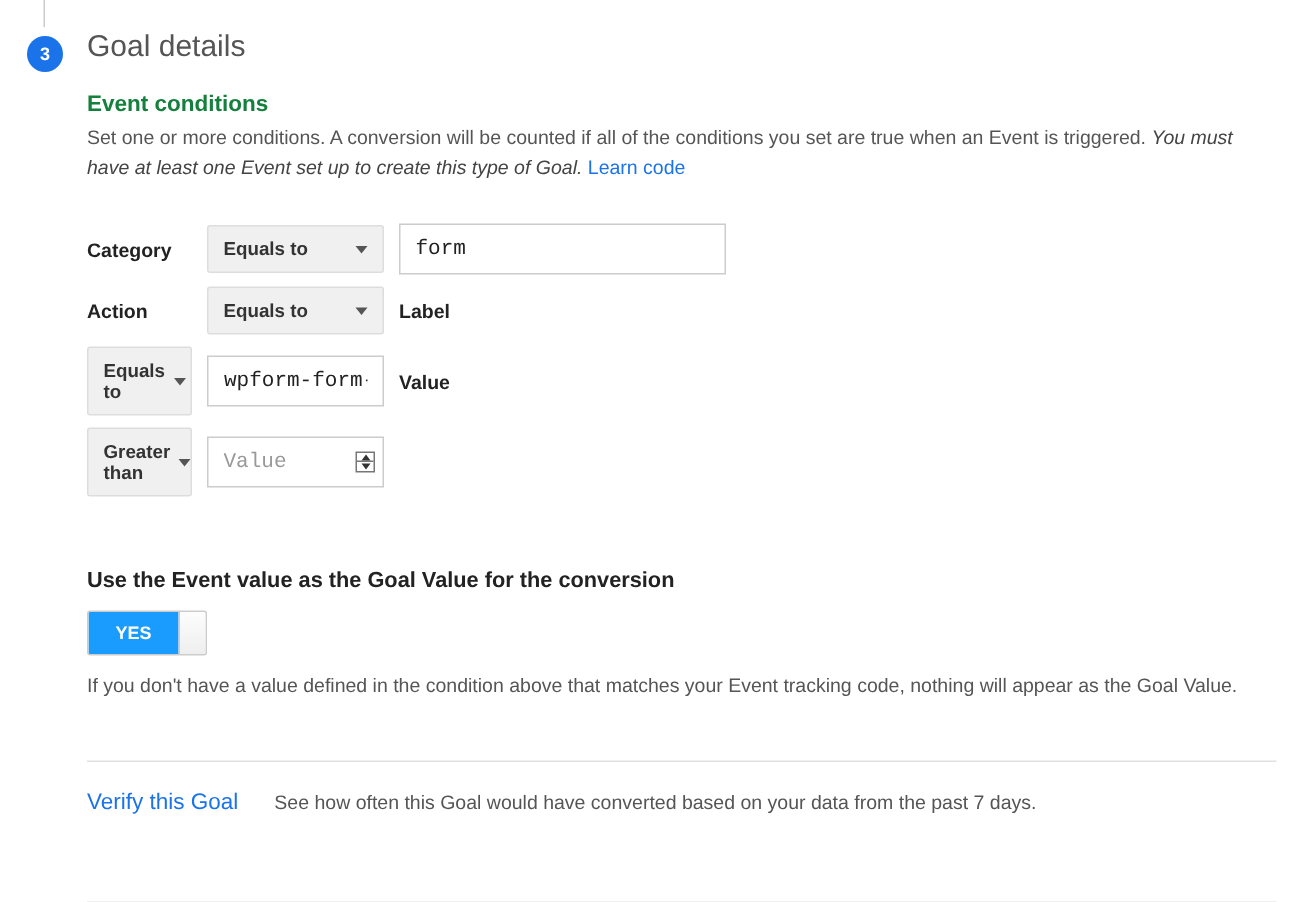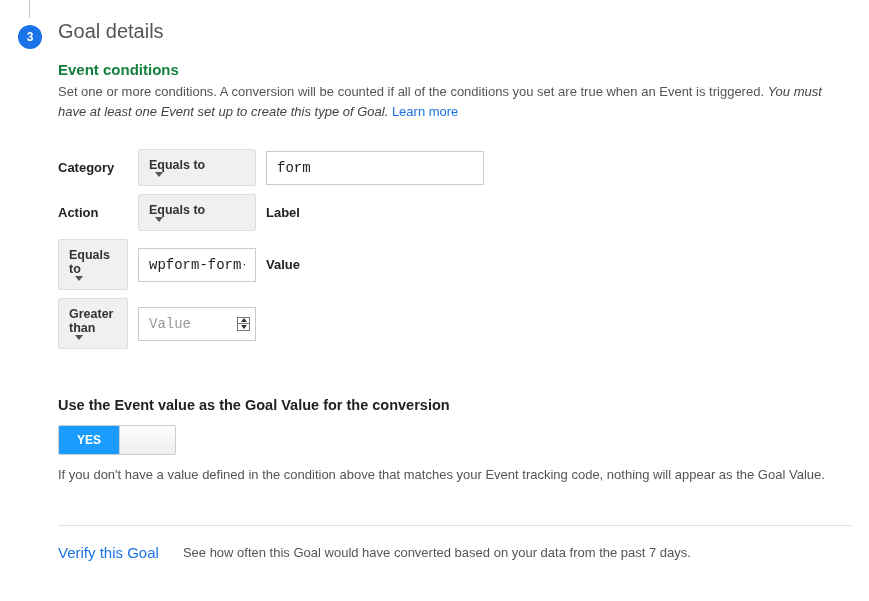--- a/index.html
+++ b/index.html
@@ -81,23 +81,23 @@
   }
   .operator-btn {
     background: #f0f0f0;
     border: 1px solid #ddd;
     border-radius: 2px;
     font-size: 12.5px;
     font-weight: bold;
     color: #333;
     padding: 8px 10px;
     display: flex;
+    align-items: center;
     justify-content: space-between;
     cursor: pointer;
-    flex-direction: column;
   }
   .caret-down {
     display: inline-block;
     width: 0; height: 0;
     border-left: 4px solid transparent;
     border-right: 4px solid transparent;
     border-top: 5px solid #555;
     margin-left: 6px;
   }
   .text-input {
@@ -145,21 +145,21 @@
   .section2 {
     margin-top: 48px;
   }
   .sec2-heading {
     font-size: 14.5px;
     font-weight: bold;
     color: #222;
   }
   .toggle {
     margin-top: 12px;
-    width: 118px;
+    width: 80px;
     height: 30px;
     border: 1px solid #ccc;
     border-radius: 2px;
     display: flex;
     overflow: hidden;
   }
   .toggle .on {
     flex: 0 0 60px;
     background: #1a9cff;
     color: #fff;
@@ -233,21 +233,21 @@
   <div class="step-line-above"></div>
   <div class="step-row">
     <div class="step-circle">
       <span>3</span>
     </div>
     <div class="content-col">
       <div class="step-title">Goal details</div>
 
       <div class="sub-heading">Event conditions</div>
       <div class="desc">
-        <span>Set one or more conditions. A conversion will be counted if all of the conditions you set are true when an Event is triggered. </span><i>You must have at least one Event set up to create this type of Goal. </i><a href="#">Learn more</a>
+        <span>Set one or more conditions. A conversion will be counted if all of the conditions you set are true when an Event is triggered. </span><i>You must have at least one Event set up to create this type of Goal. </i><a href="#">Learn code</a>
       </div>
 
       <div class="conditions-table">
 
         <div class="row-label">Category</div>
         <div class="operator-btn">
           <span>Equals to</span>
             <span class="caret-down"></span>
         </div>
         <input class="text-input" value="form" style="">

